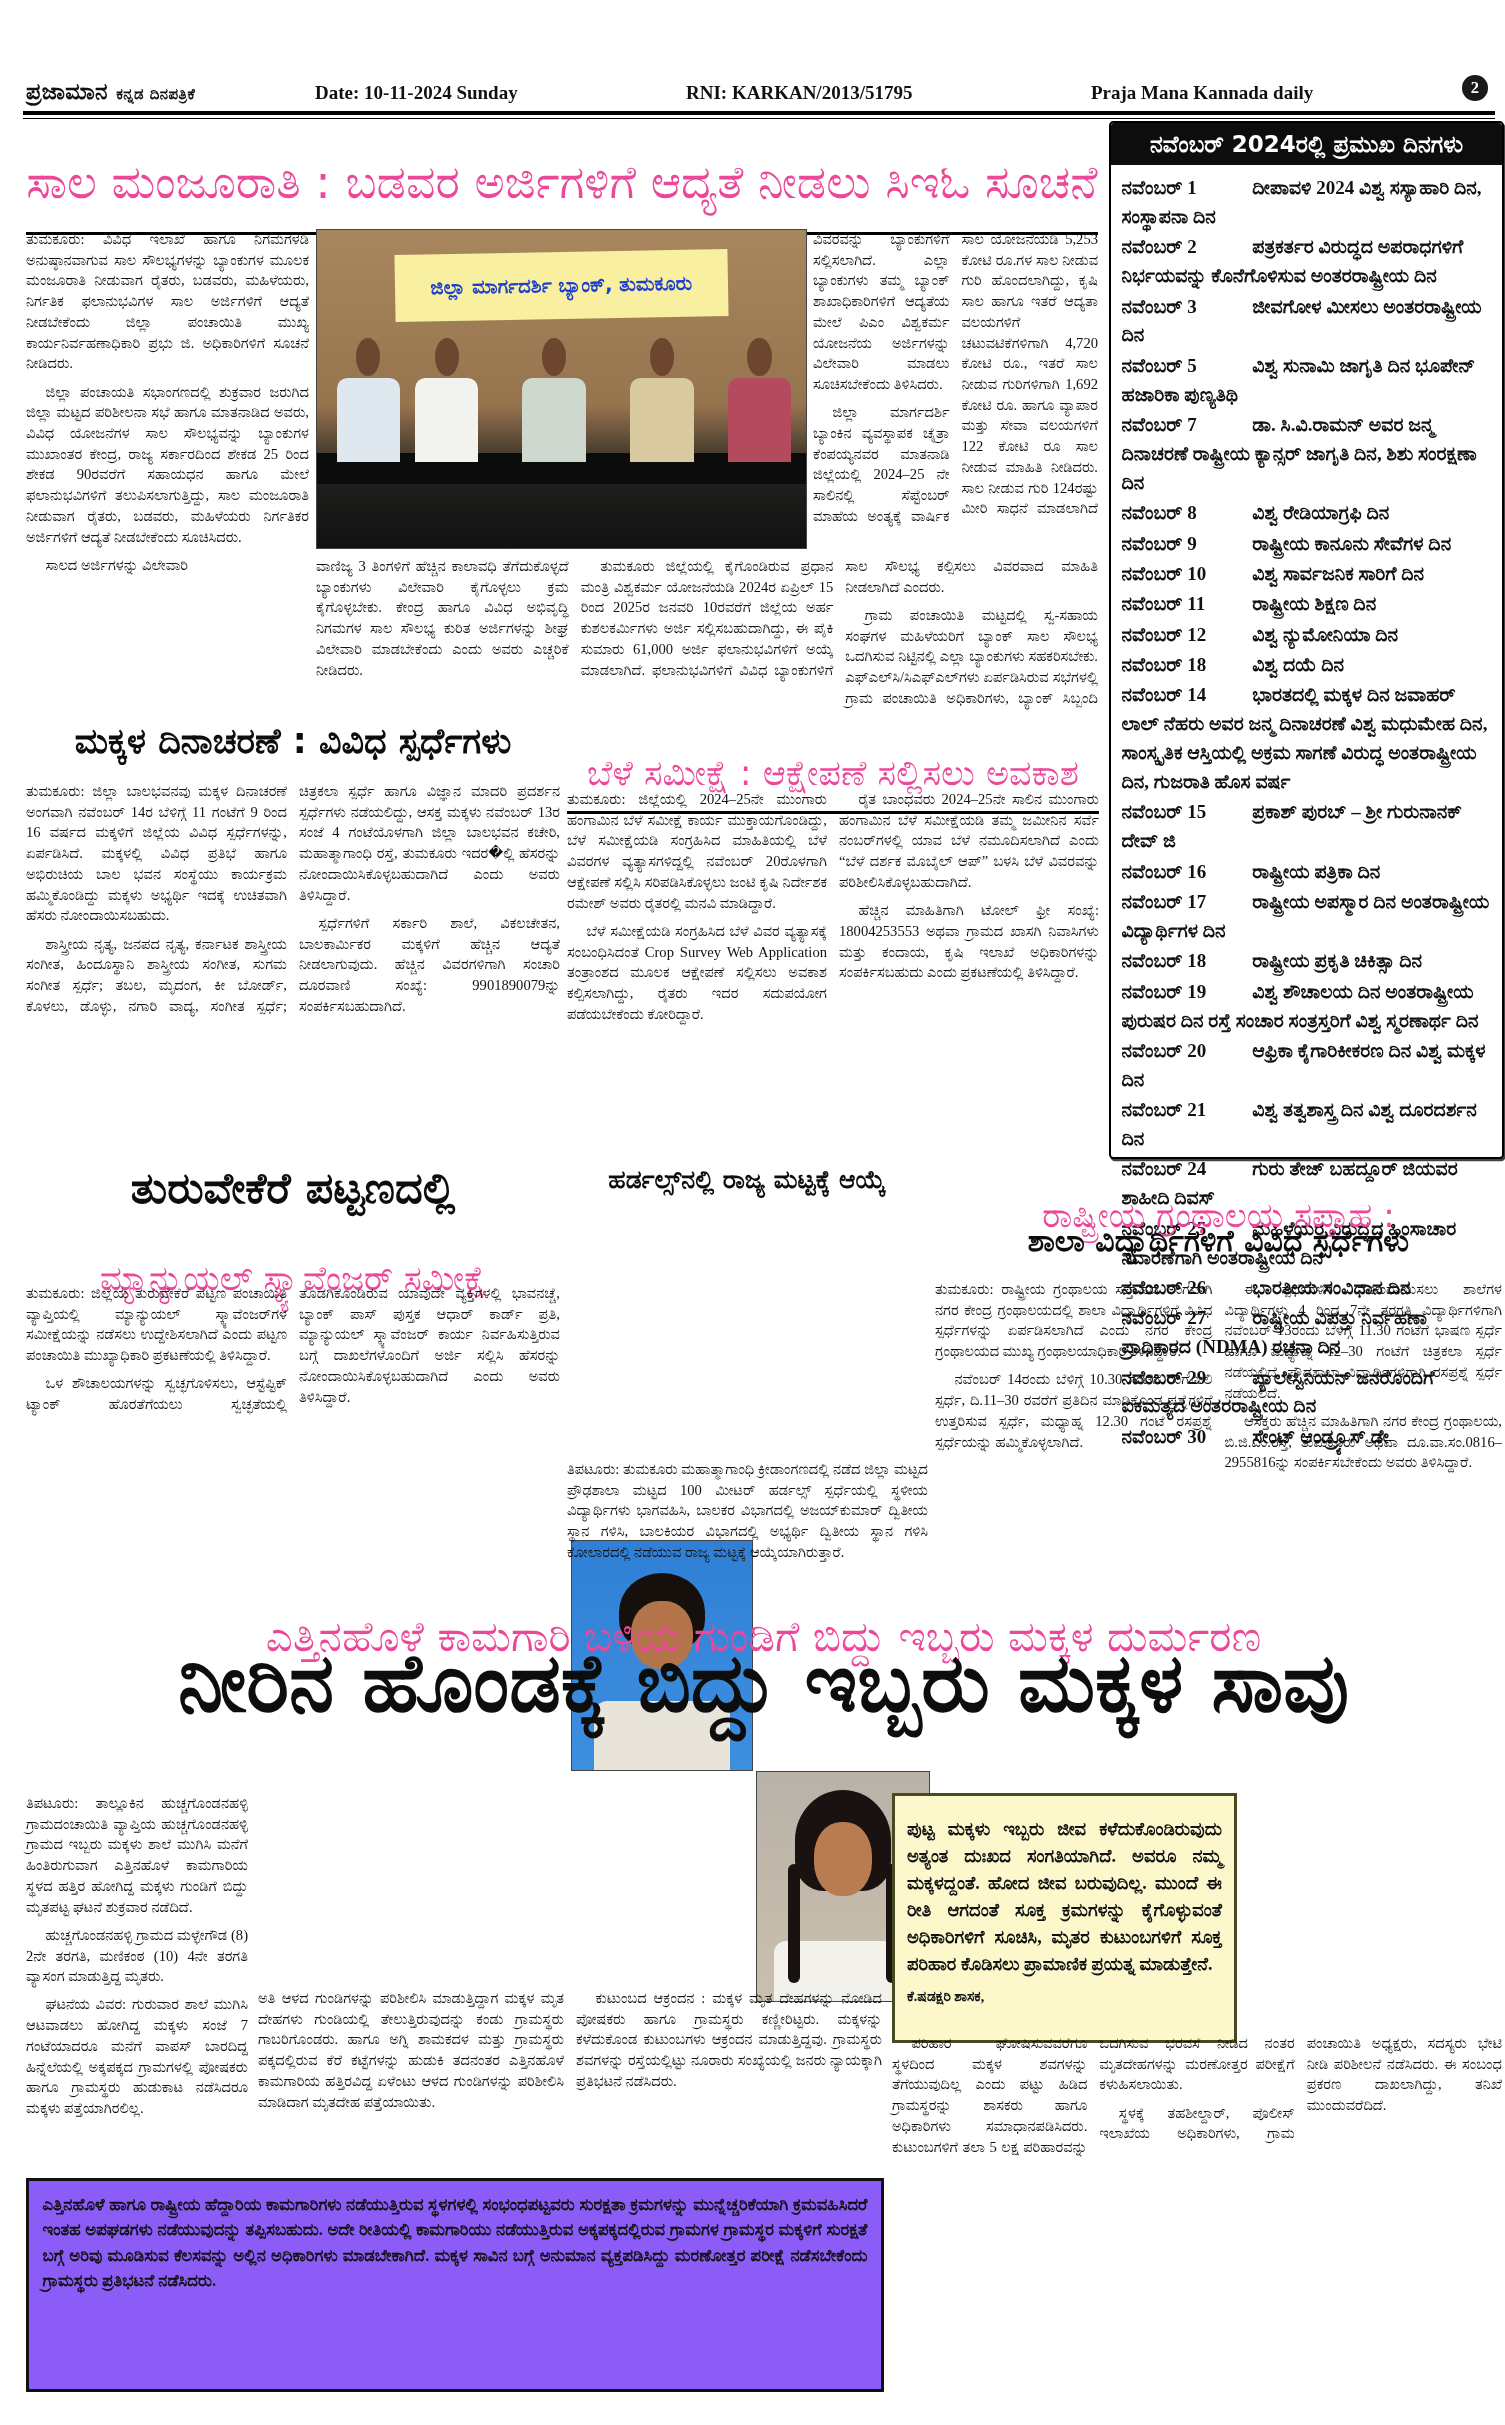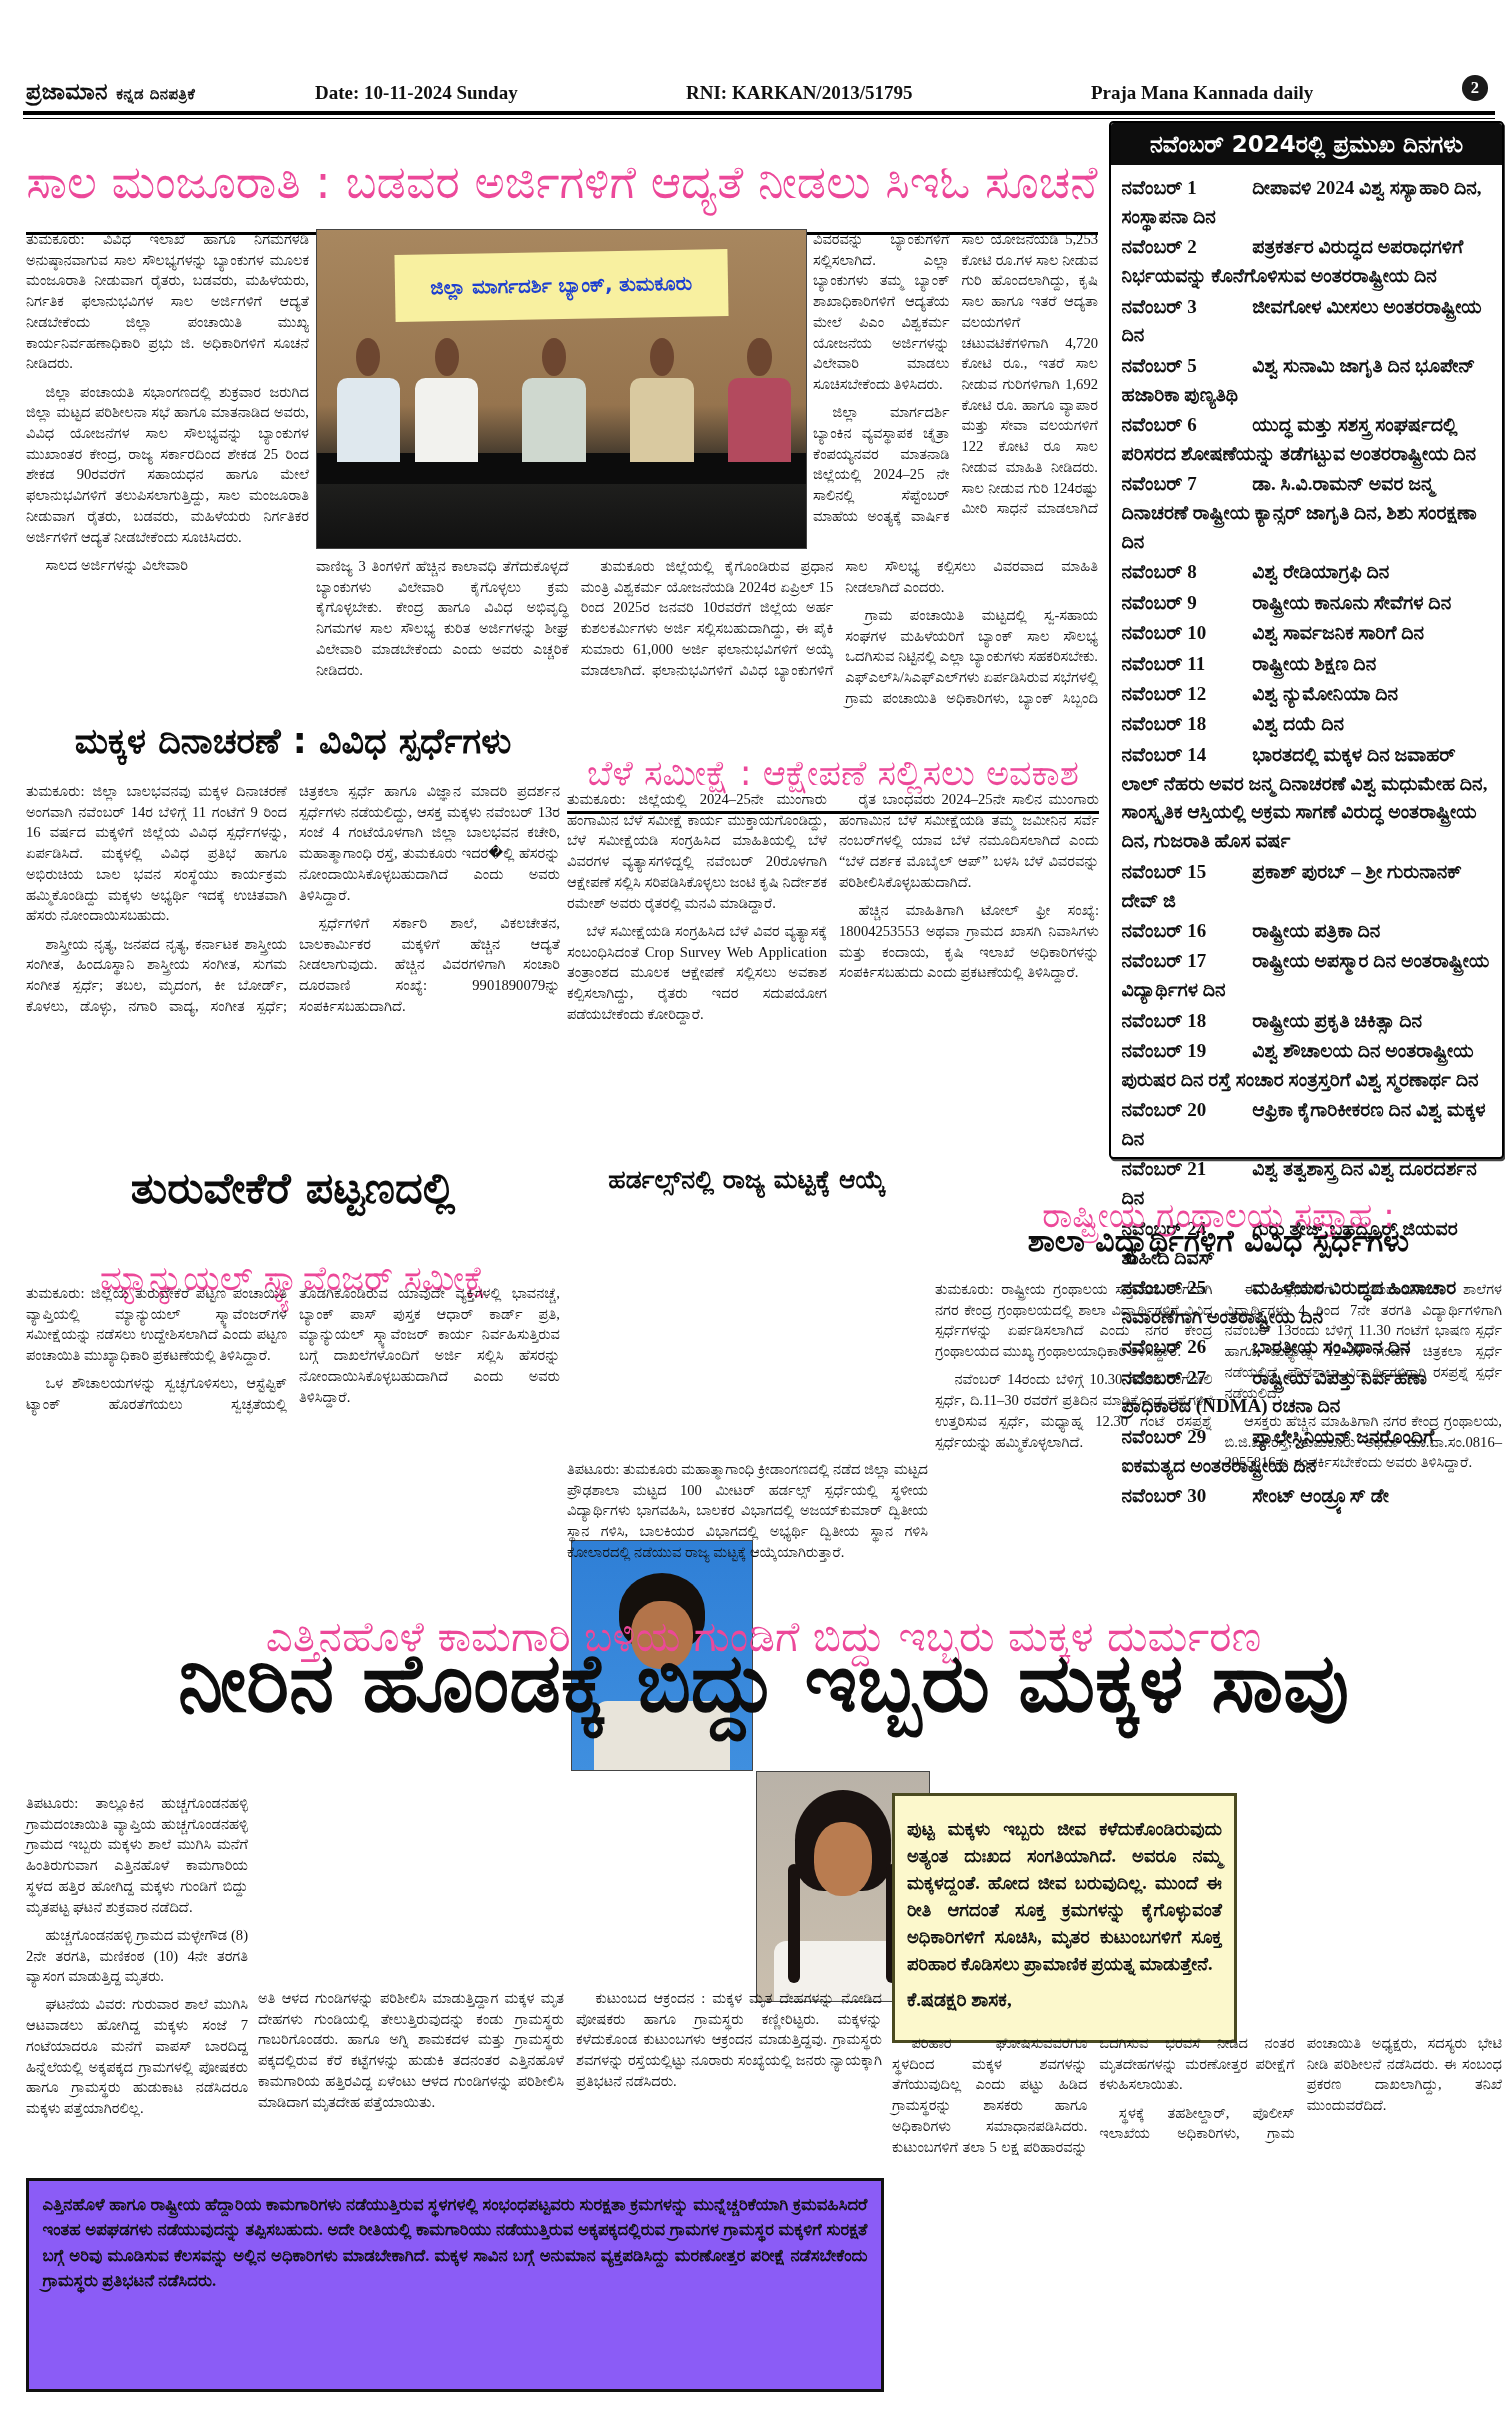--- a/index.html
+++ b/index.html
@@ -48,21 +48,21 @@
   .hairboy{position:absolute;top:14%;left:26%;width:48%;height:34%;border-radius:50% 50% 40% 40%;background:#15100c;}
   .faceboy{position:absolute;top:26%;left:33%;width:34%;height:30%;border-radius:46%;background:#b3744a;}
   .shirtboy{position:absolute;bottom:0;left:12%;width:76%;height:30%;border-radius:13.5px 13.5px 0 0;background:#e8e4da;}
   .hairgirl{position:absolute;top:8%;left:22%;width:56%;height:44%;border-radius:50% 50% 30% 30%;background:#191210;}
   .facegirl{position:absolute;top:22%;left:33%;width:34%;height:32%;border-radius:46%;background:#b97c50;}
   .shirtgirl{position:absolute;bottom:0;left:10%;width:80%;height:26%;border-radius:12px 12px 0 0;background:#f3f1ec;}
   .braid{position:absolute;top:40%;width:7%;height:52%;background:#191210;border-radius:6px;}
   
   .quote-box{background:#fcf8cc;border:3px solid #4a4a20;padding:20px 12px;font-size:18px;
              line-height:1.5;font-weight:bold;text-align:justify;}
-  .quote-box .byline{margin-top:7.5px;font-size:19px;}
+  .quote-box .byline{margin-top:7.5px;font-size:14px;}
   .info-box{background:#8b5cf6;border:3px solid #111;padding:10.5px 13.5px;font-size:16.5px;
             line-height:1.55;font-weight:bold;text-align:justify;}
   .photo-frame{border:0.7px solid #444;}
 </style>
 </head>
 <body>
 
 <div class="page">
 
   <div class="abs masthead kn-sans" style="left:26px;top:78px;">
@@ -120,21 +120,20 @@
     <p>ಗ್ರಾಮ ಪಂಚಾಯಿತಿ ಮಟ್ಟದಲ್ಲಿ ಸ್ವ-ಸಹಾಯ ಸಂಘಗಳ ಮಹಿಳೆಯರಿಗೆ ಬ್ಯಾಂಕ್ ಸಾಲ ಸೌಲಭ್ಯ ಒದಗಿಸುವ ನಿಟ್ಟಿನಲ್ಲಿ ಎಲ್ಲಾ ಬ್ಯಾಂಕುಗಳು ಸಹಕರಿಸಬೇಕು. ಎಫ್‌ಎಲ್‌ಸಿ/ಸಿಎಫ್‌ಎಲ್‌ಗಳು ಏರ್ಪಡಿಸಿರುವ ಸಭೆಗಳಲ್ಲಿ ಗ್ರಾಮ ಪಂಚಾಯಿತಿ ಅಧಿಕಾರಿಗಳು, ಬ್ಯಾಂಕ್ ಸಿಬ್ಬಂದಿ ಭಾಗವಹಿಸಿ ಸಾಲ ಸೌಲಭ್ಯಗಳ ಮಾಹಿತಿ ಮುಟ್ಟಿಸಲು ಹೇಳಿದ್ದರು.</p>
   </div>
 
   <div class="abs sidebar" style="left:1109px;top:121px;width:391px;height:1034px;">
     <div class="sidebar-head kn-sans">ನವೆಂಬರ್ 2024ರಲ್ಲಿ ಪ್ರಮುಖ ದಿನಗಳು</div>
     <div class="sidebar-list" id="sidebar-list">
         <div class="ent"><span class="d">ನವೆಂಬರ್ 1</span><span> ದೀಪಾವಳಿ 2024 ವಿಶ್ವ ಸಸ್ಯಾಹಾರಿ ದಿನ, ಸಂಸ್ಥಾಪನಾ ದಿನ</span></div>
         <div class="ent"><span class="d">ನವೆಂಬರ್ 2</span><span> ಪತ್ರಕರ್ತರ ವಿರುದ್ಧದ ಅಪರಾಧಗಳಿಗೆ ನಿರ್ಭಯವನ್ನು ಕೊನೆಗೊಳಿಸುವ ಅಂತರರಾಷ್ಟ್ರೀಯ ದಿನ</span></div>
         <div class="ent"><span class="d">ನವೆಂಬರ್ 3</span><span> ಜೀವಗೋಳ ಮೀಸಲು ಅಂತರರಾಷ್ಟ್ರೀಯ ದಿನ</span></div>
         <div class="ent"><span class="d">ನವೆಂಬರ್ 5</span><span> ವಿಶ್ವ ಸುನಾಮಿ ಜಾಗೃತಿ ದಿನ ಭೂಪೇನ್ ಹಜಾರಿಕಾ ಪುಣ್ಯತಿಥಿ</span></div>
-        <div class="ent"><span class="d">ನವೆಂಬರ್ 6</span><span> ಯುದ್ಧ ಮತ್ತು ಸಶಸ್ತ್ರ ಸಂಘರ್ಷದಲ್ಲಿ ಪರಿಸರದ ಶೋಷಣೆಯನ್ನು ತಡೆಗಟ್ಟುವ ಅಂತರರಾಷ್ಟ್ರೀಯ ದಿನ</span></div>
         <div class="ent"><span class="d">ನವೆಂಬರ್ 7</span><span> ಡಾ. ಸಿ.ವಿ.ರಾಮನ್ ಅವರ ಜನ್ಮ ದಿನಾಚರಣೆ ರಾಷ್ಟ್ರೀಯ ಕ್ಯಾನ್ಸರ್ ಜಾಗೃತಿ ದಿನ, ಶಿಶು ಸಂರಕ್ಷಣಾ ದಿನ</span></div>
         <div class="ent"><span class="d">ನವೆಂಬರ್ 8</span><span> ವಿಶ್ವ ರೇಡಿಯಾಗ್ರಫಿ ದಿನ</span></div>
         <div class="ent"><span class="d">ನವೆಂಬರ್ 9</span><span> ರಾಷ್ಟ್ರೀಯ ಕಾನೂನು ಸೇವೆಗಳ ದಿನ</span></div>
         <div class="ent"><span class="d">ನವೆಂಬರ್ 10</span><span> ವಿಶ್ವ ಸಾರ್ವಜನಿಕ ಸಾರಿಗೆ ದಿನ</span></div>
         <div class="ent"><span class="d">ನವೆಂಬರ್ 11</span><span> ರಾಷ್ಟ್ರೀಯ ಶಿಕ್ಷಣ ದಿನ</span></div>
         <div class="ent"><span class="d">ನವೆಂಬರ್ 12</span><span> ವಿಶ್ವ ನ್ಯುಮೋನಿಯಾ ದಿನ</span></div>
         <div class="ent"><span class="d">ನವೆಂಬರ್ 18</span><span> ವಿಶ್ವ ದಯೆ ದಿನ</span></div>
         <div class="ent"><span class="d">ನವೆಂಬರ್ 14</span><span> ಭಾರತದಲ್ಲಿ ಮಕ್ಕಳ ದಿನ ಜವಾಹರ್ ಲಾಲ್ ನೆಹರು ಅವರ ಜನ್ಮ ದಿನಾಚರಣೆ ವಿಶ್ವ ಮಧುಮೇಹ ದಿನ, ಸಾಂಸ್ಕೃತಿಕ ಆಸ್ತಿಯಲ್ಲಿ ಅಕ್ರಮ ಸಾಗಣೆ ವಿರುದ್ಧ ಅಂತರಾಷ್ಟ್ರೀಯ ದಿನ, ಗುಜರಾತಿ ಹೊಸ ವರ್ಷ</span></div>
         <div class="ent"><span class="d">ನವೆಂಬರ್ 15</span><span> ಪ್ರಕಾಶ್ ಪುರಬ್ – ಶ್ರೀ ಗುರುನಾನಕ್ ದೇವ್ ಜಿ</span></div>
         <div class="ent"><span class="d">ನವೆಂಬರ್ 16</span><span> ರಾಷ್ಟ್ರೀಯ ಪತ್ರಿಕಾ ದಿನ</span></div>

